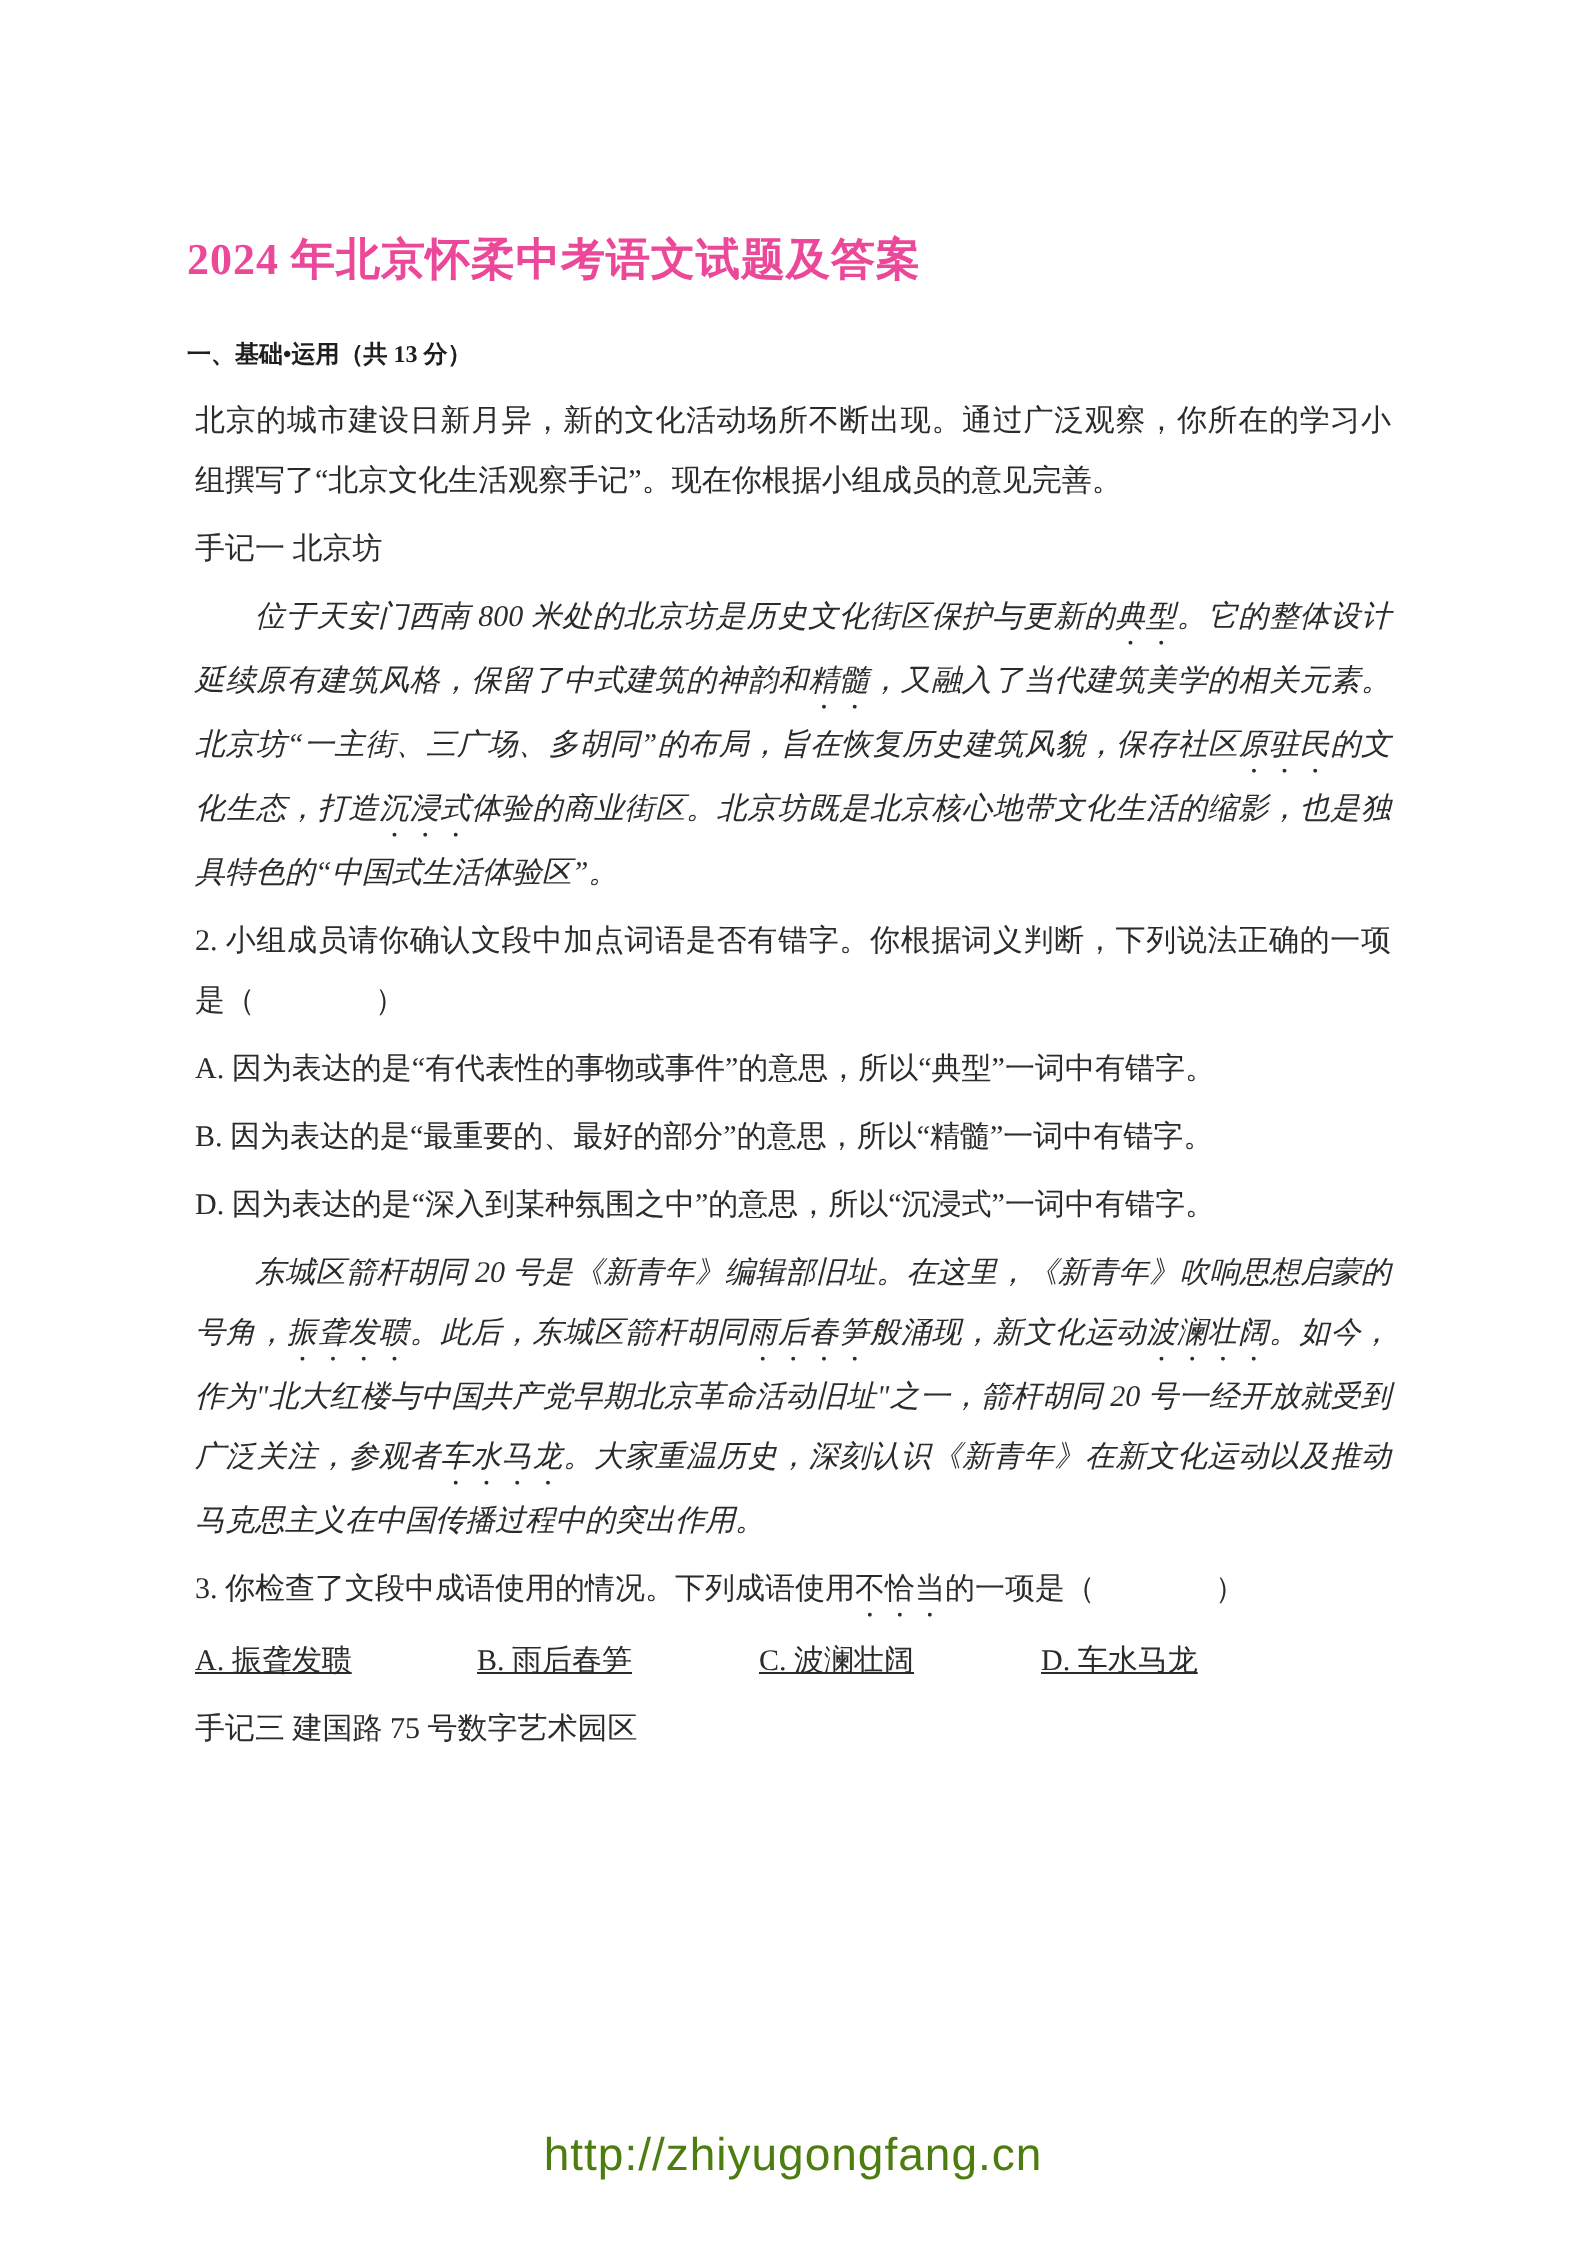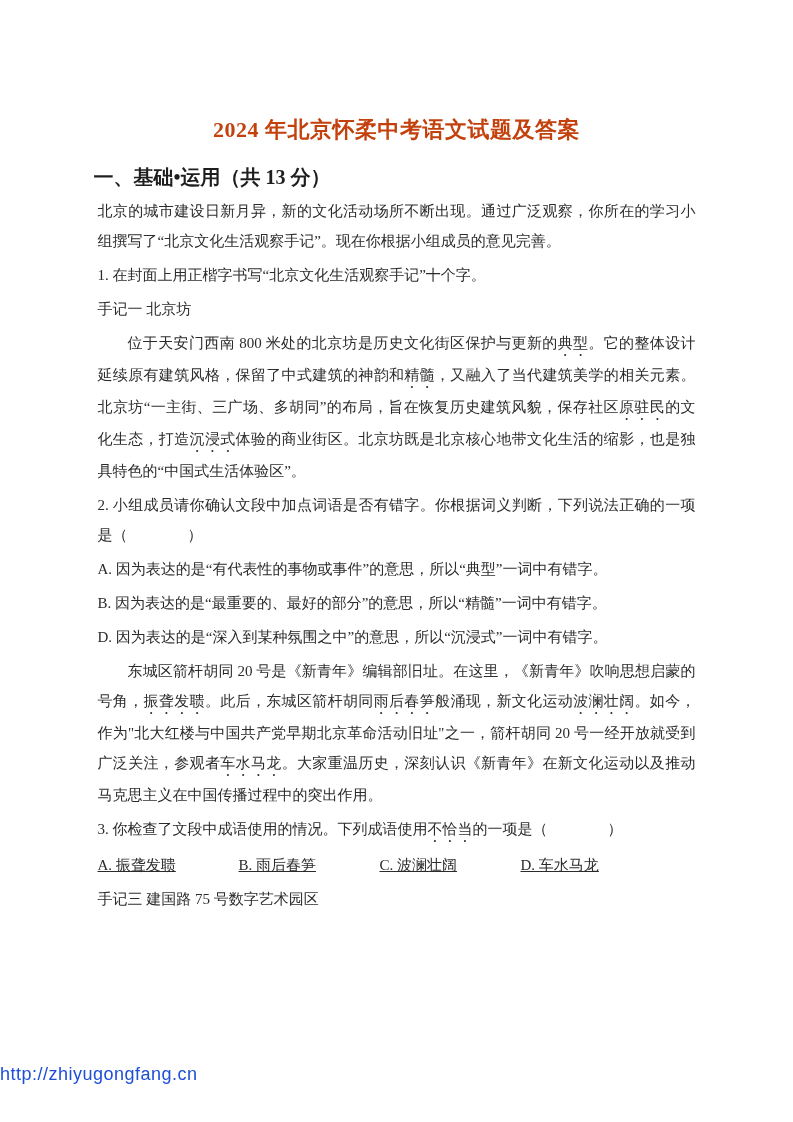--- a/index.html
+++ b/index.html
@@ -17,44 +17,45 @@
   }
   .page {
     width: 606px;
     margin: 0 auto;
     padding-top: 114px;
   }
   .doc-title {
     font-size: 22px;
     line-height: 32px;
     font-weight: 700;
-    text-align: center;
+    text-align: left;
     margin: 0 0 16px 0;
-    color: #c2410c;
+    color: #ec4899;
     letter-spacing: 0.5px;
   }
   .section-heading {
-    font-size: 20px;
+    font-size: 12px;
     line-height: 30px;
     font-weight: 700;
     margin: 0 0 2px 0;
     color: #1e1e1e;
   }
   .page p {
     margin: 4px;
     font-size: 15px;
     line-height: 30px;
     text-align: justify;
     text-justify: inter-ideograph;
   }
   .center {
     text-align: center;
   }
   .indent {
     text-indent: 2em;
+    font-style: italic;
   }
   .note-title {
     margin-top: 3px !important;
   }
   .em-dot {
     -webkit-text-emphasis: filled dot;
     -webkit-text-emphasis-position: under right;
     text-emphasis: filled dot;
     text-emphasis-position: under right;
   }
@@ -63,38 +64,38 @@
     text-decoration: underline;
   }
   .options-row span.fixed {
     width: 141px;
   }
   .footer-url {
     position: absolute;
     top: 1064px;
     left: 0;
     width: 100%;
+    text-align: center;
     font-family: "Liberation Sans", "DejaVu Sans", sans-serif;
-    font-size: 18px;
-    color: #1d4ed8;
+    font-size: 23px;
+    color: #4d7c0f;
     letter-spacing: 0.5px;
   }
 </style>
 </head>
 <body>
 
 <div class="page">
 
   <h1 class="doc-title">2024 年北京怀柔中考语文试题及答案</h1>
 
   <h2 class="section-heading">一、基础•运用（共 13 分）</h2>
 
   <p>北京的城市建设日新月异，新的文化活动场所不断出现。通过广泛观察，你所在的学习小组撰写了“北京文化生活观察手记”。现在你根据小组成员的意见完善。</p>
 
-  <p>1. 在封面上用正楷字书写“北京文化生活观察手记”十个字。</p>
 
   <p class="center note-title">手记一 北京坊</p>
 
   <p class="indent"><span>位于天安门西南 800 米处的北京坊是历史文化街区保护与更新的</span><span class="em-dot">典型</span><span>。它的整体设计延续原有建筑风格，保留了中式建筑的神韵和</span><span class="em-dot">精髓</span><span>，又融入了当代建筑美学的相关元素。北京坊“一主街、三广场、多胡同”的布局，旨在恢复历史建筑风貌，保存社区</span><span class="em-dot">原驻民</span><span>的文化生态，打造</span><span class="em-dot">沉浸式</span><span>体验的商业街区。北京坊既是北京核心地带文化生活的缩影，也是独具特色的“中国式生活体验区”。</span></p>
 
   <p>2. 小组成员请你确认文段中加点词语是否有错字。你根据词义判断，下列说法正确的一项是（　　　　）</p>
 
   <p>A. 因为表达的是“有代表性的事物或事件”的意思，所以“典型”一词中有错字。</p>
   <p>B. 因为表达的是“最重要的、最好的部分”的意思，所以“精髓”一词中有错字。</p>
   <p>D. 因为表达的是“深入到某种氛围之中”的意思，所以“沉浸式”一词中有错字。</p>

